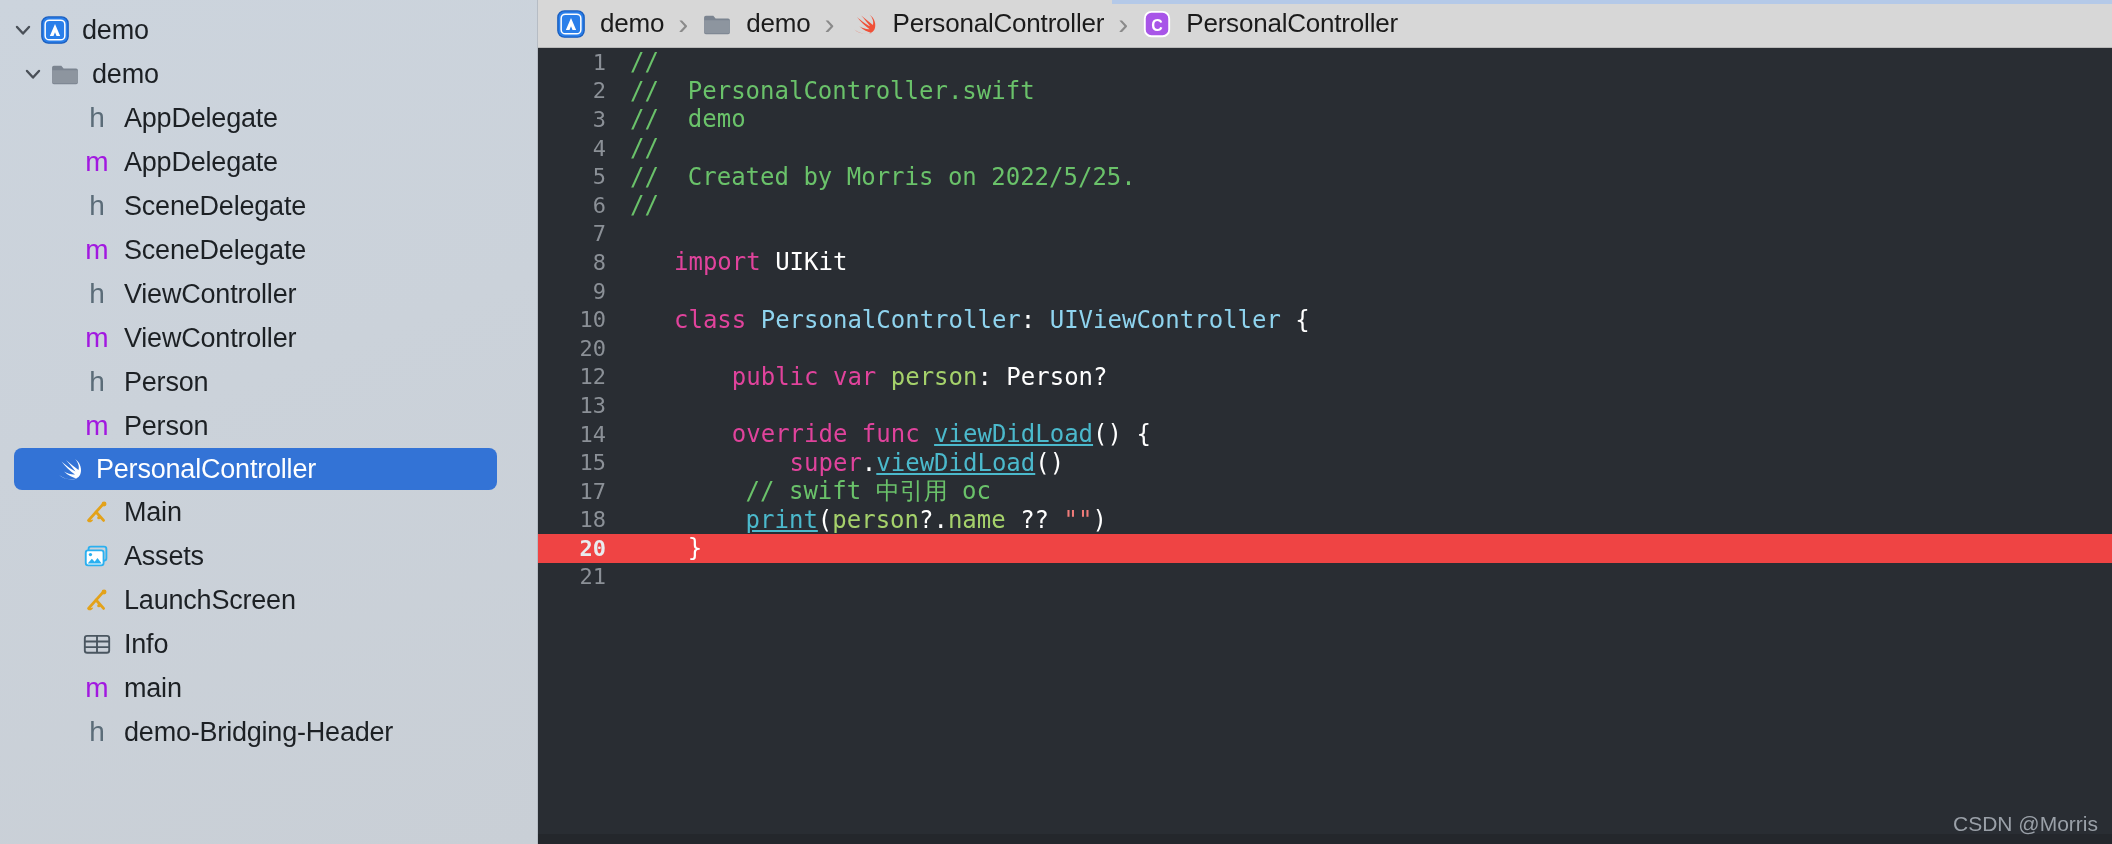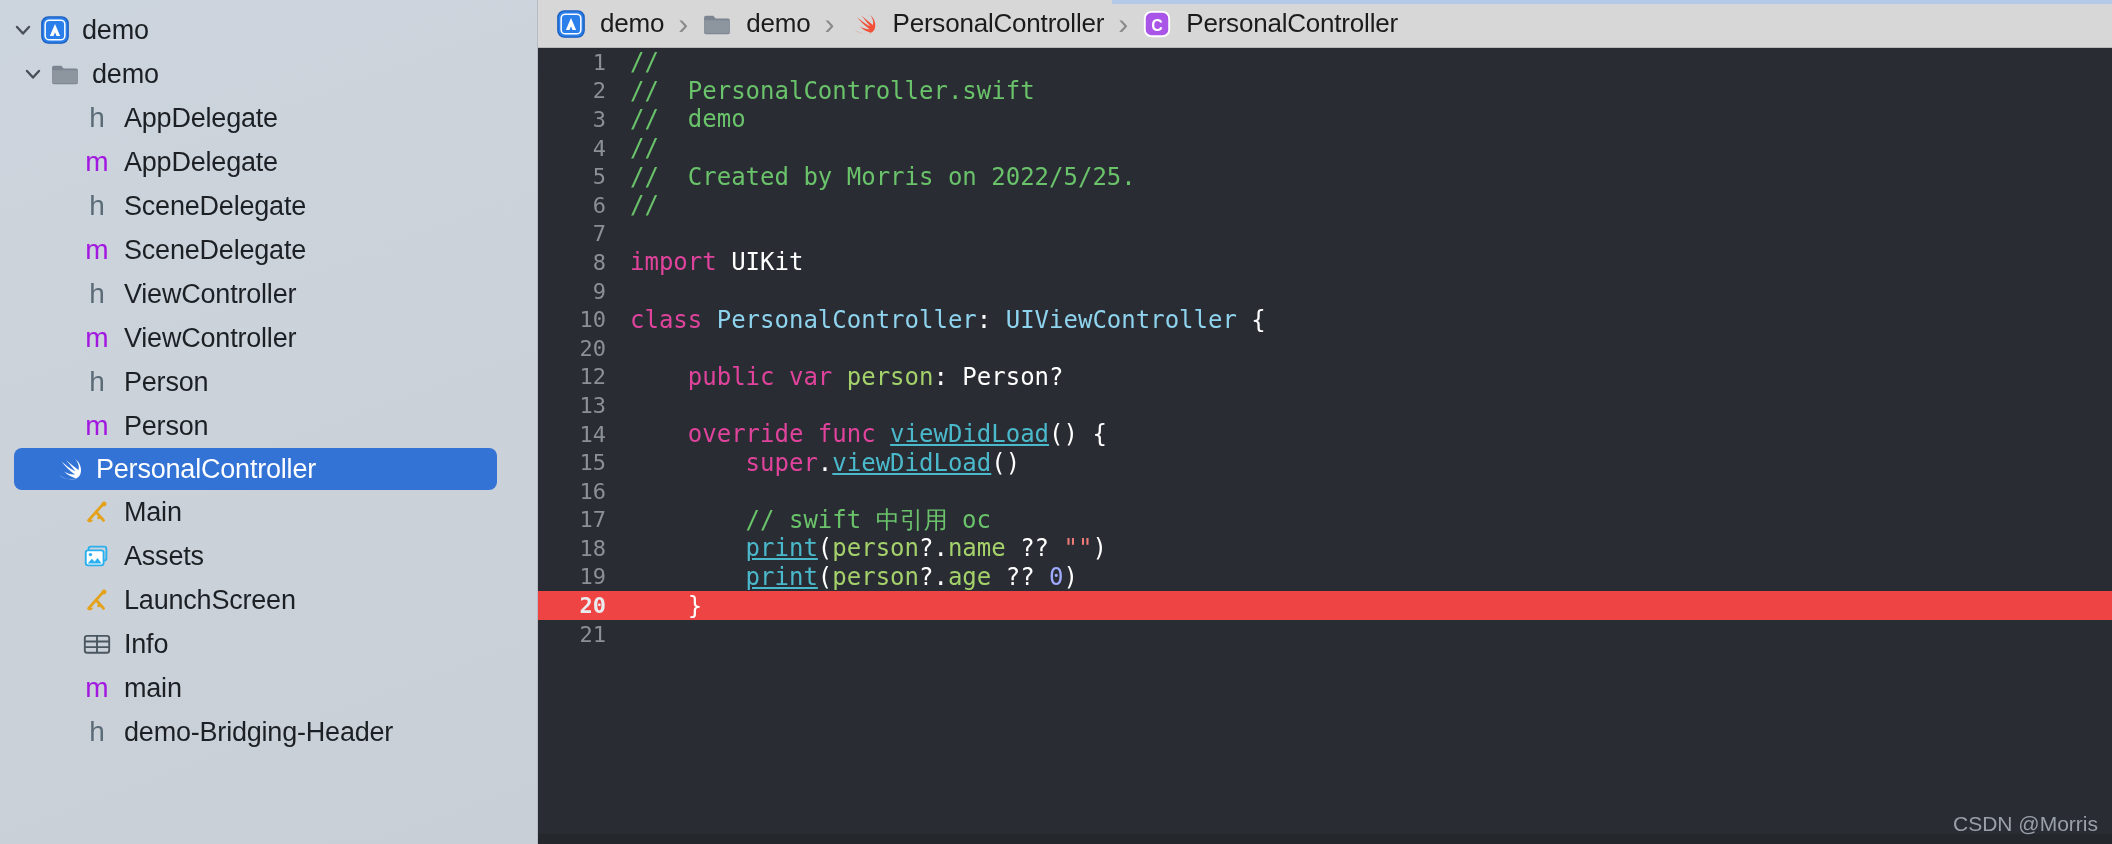--- a/index.html
+++ b/index.html
@@ -103,21 +103,21 @@
     color:#8b9097;
     font-family:"DejaVu Sans Mono", monospace;
     font-size:22px;
     user-select:none;
   }
   .code-line.current .gutter { color:#e9ecef; font-weight:bold; }
   .code-text { padding-left:6px; }
 
   
   .c-cmt { color:#6ac26a; }
-  .c-kw  { color:#e0439c; }
+  .c-kw  { color:#e0439c;margin-left:44px; }
   .c-type{ color:#8fd4ef; }
   .c-plain { color:#ffffff; }
   .c-fn  { color:#4bb9cc;text-decoration:underline; }
   .c-var { color:#a5d16b; }
   .c-str { color:#ef7b79; }
   .c-num { color:#a0aaff; }
   .c-prop{ color:#a5d16b;text-align:right; }
 
   .watermark {
     position:absolute; right:14px; bottom:8px;
@@ -349,24 +349,22 @@
           <div class="code-line"><div class="gutter">6</div><div class="code-text"><span class="c-cmt">//</span></div></div>
           <div class="code-line"><div class="gutter">7</div><div class="code-text"><span class="c-plain"></span></div></div>
           <div class="code-line"><div class="gutter">8</div><div class="code-text"><span class="c-kw">import</span><span class="c-plain"> UIKit</span></div></div>
           <div class="code-line"><div class="gutter">9</div><div class="code-text"><span class="c-plain"></span></div></div>
           <div class="code-line"><div class="gutter">10</div><div class="code-text"><span class="c-kw">class</span><span class="c-plain"> </span><span class="c-type">PersonalController</span><span class="c-plain">: </span><span class="c-type">UIViewController</span><span class="c-plain"> {</span></div></div>
           <div class="code-line"><div class="gutter">20</div><div class="code-text"><span class="c-plain"></span></div></div>
           <div class="code-line"><div class="gutter">12</div><div class="code-text"><span class="c-plain">    </span><span class="c-kw">public var</span><span class="c-plain"> </span><span class="c-var">person</span><span class="c-plain">: </span><span class="c-plain">Person?</span></div></div>
           <div class="code-line"><div class="gutter">13</div><div class="code-text"><span class="c-plain"></span></div></div>
           <div class="code-line"><div class="gutter">14</div><div class="code-text"><span class="c-plain">    </span><span class="c-kw">override func</span><span class="c-plain"> </span><span class="c-fn">viewDidLoad</span><span class="c-plain">() {</span></div></div>
           <div class="code-line"><div class="gutter">15</div><div class="code-text"><span class="c-plain">        </span><span class="c-kw">super</span><span class="c-plain">.</span><span class="c-fn">viewDidLoad</span><span class="c-plain">()</span></div></div>
-          <div class="code-line"><div class="gutter">16</div><div class="code-text"><span class="c-plain"></span></div></div>
           <div class="code-line"><div class="gutter">17</div><div class="code-text"><span class="c-cmt">        // swift 中引用 oc</span></div></div>
           <div class="code-line"><div class="gutter">18</div><div class="code-text"><span class="c-plain">        </span><span class="c-fn">print</span><span class="c-plain">(</span><span class="c-var">person</span><span class="c-plain">?.</span><span class="c-prop">name</span><span class="c-plain"> ?? </span><span class="c-str">""</span><span class="c-plain">)</span></div></div>
-          <div class="code-line"><div class="gutter">19</div><div class="code-text"><span class="c-plain">        </span><span class="c-fn">print</span><span class="c-plain">(</span><span class="c-var">person</span><span class="c-plain">?.</span><span class="c-prop">age</span><span class="c-plain"> ?? </span><span class="c-num">0</span><span class="c-plain">)</span></div></div>
           <div class="code-line current"><div class="gutter">20</div><div class="code-text"><span class="c-plain">    }</span></div></div>
           <div class="code-line"><div class="gutter">21</div><div class="code-text"><span class="c-plain"></span></div></div>
         </div>
       <div class="bottom-strip"></div>
       <div class="watermark">CSDN @Morris</div>
     </div>
 
   </div>
 </div>
 

